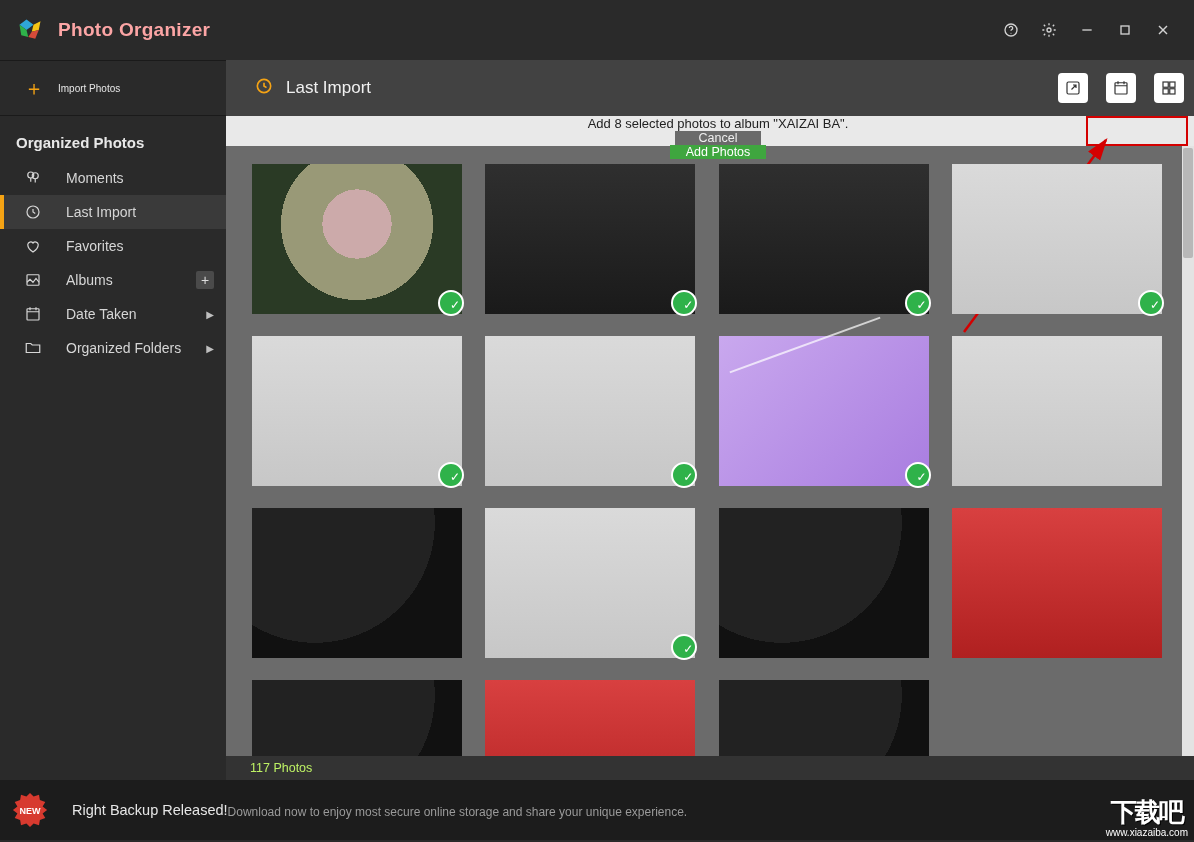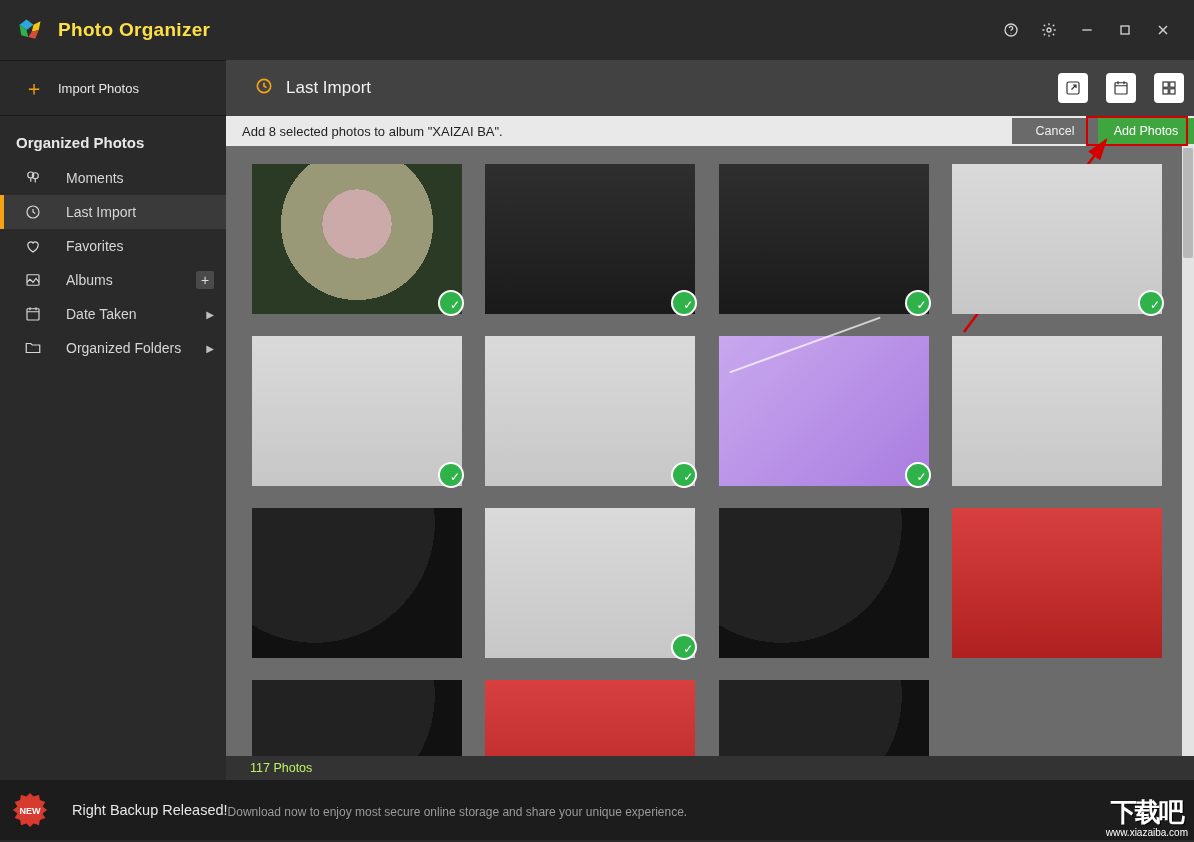--- a/index.html
+++ b/index.html
@@ -1,52 +1,52 @@
 <!DOCTYPE html>
 <html><head>
 <meta charset="utf-8">
 <style>
   * { margin: 0; padding: 0; box-sizing: border-box; font-family: "Segoe UI", Arial, sans-serif; user-select: none; }
   html, body { width: 1194px; height: 842px; background: #2a2a2a; color: #cfcfcf; overflow: hidden; }
 
   
   .titlebar { height: 60px; background: #2a2a2a; display: flex; align-items: center; padding: 0 12px; }
   .logo { width: 28px; height: 28px; margin-left: 4px; margin-right: 14px; }
-  .app-title { font-size: 19px; font-weight: 600; color: #fde047; letter-spacing: .3px; }
+  .app-title { font-size: 19px; font-weight: 600; color: #fca5a5; letter-spacing: .3px; }
   .title-spacer { flex: 1; }
   .title-btn { width: 38px; height: 38px; display: flex; align-items: center; justify-content: center; color: #d2d2d2; cursor: pointer; }
   .title-btn svg { width: 16px; height: 16px; }
 
   
   .body { display: flex; height: 720px; }
 
   
   .sidebar { width: 226px; background: #2a2a2a; display: flex; flex-direction: column; }
   .import-row { height: 56px; display: flex; align-items: center; gap: 14px; padding-left: 24px; border-top: 1px solid #1a1a1a; border-bottom: 1px solid #1a1a1a; cursor: pointer; }
   .import-row .plus { color: #f5a314; font-size: 20px; font-weight: 300; }
-  .import-row .txt { color: #e6e6e6; font-size: 13px; }
+  .import-row .txt { color: #e6e6e6; font-size: 10px; }
   .section-head { padding: 18px 16px 10px 16px; font-size: 15px; font-weight: 700; color: #e8e8e8; }
   .nav-item { height: 34px; display: flex; align-items: center; gap: 24px; padding-left: 24px; padding-right: 12px; cursor: pointer; font-size: 14px; color: #d6d6d6; position: relative; }
   .nav-item.active { background: #3a3a3a; }
   .nav-item.active::before { content: ""; position: absolute; left: 0; top: 0; bottom: 0; width: 4px; background: #f5a314; }
   .nav-item .ico { width: 18px; display:flex; align-items:center; justify-content:center; }
   .nav-item .lbl { flex: 1; }
   .nav-item .add { width: 18px; height: 18px; background: #4a4a4a; color:#ddd; font-size:14px; display:flex; align-items:center; justify-content:center; border-radius:2px; }
   .nav-item .chev { color:#bfbfbf; font-size:10px; }
 
   
   .main { flex: 1; display: flex; flex-direction: column; background: #6b6b6b; position: relative; min-width:0; }
   .breadcrumb { height: 56px; background: #424242; display: flex; align-items: center; padding-left: 28px; padding-right: 10px; gap: 12px; }
   .breadcrumb .clock { color: #f5a314; }
   .breadcrumb .crumb { color: #f0f0f0; font-size: 17px; }
   .crumb-spacer { flex: 1; }
   .tool-btn { width: 30px; height: 30px; background:#fff; border-radius:4px; display:flex; align-items:center; justify-content:center; margin-left:6px; cursor:pointer; }
   .tool-btn svg { width:18px; height:18px; stroke:#333; fill:none; stroke-width:1.6; }
 
-  .action-bar { height: 30px; background: #e9e9e9; display: flex; align-items: center; padding-left: 16px; font-size: 13px; color:#222; }
+  .action-bar { height: 30px; background: #e9e9e9; display: flex; align-items: center; padding-left: 16px; font-size: 13px; color:#222;flex-direction:column; }
   .action-bar .spacer { flex: 1; }
   .btn { height: 26px; padding: 0 14px; font-size: 12.5px; border: none; cursor: pointer; display:flex; align-items:center; }
   .btn.cancel { background:#6a6a6a; color:#eee; width:86px; justify-content:center; }
   .btn.add { background:#3fa63f; color:#fff; width:96px; justify-content:center; }
   .add-hl { position:absolute; border:2px solid #d40000; pointer-events:none; }
 
   .grid-wrap { flex:1; position:relative; overflow:hidden; }
   .grid-scroll { position:absolute; inset:0 12px 0 0; overflow:hidden; padding: 18px 20px 0 26px; }
   .grid { display:grid; grid-template-columns: repeat(4, 210px); justify-content: space-between; row-gap: 22px; }
   .thumb { width:210px; height:150px; background:#555; position:relative; display:flex; align-items:center; justify-content:center; }

